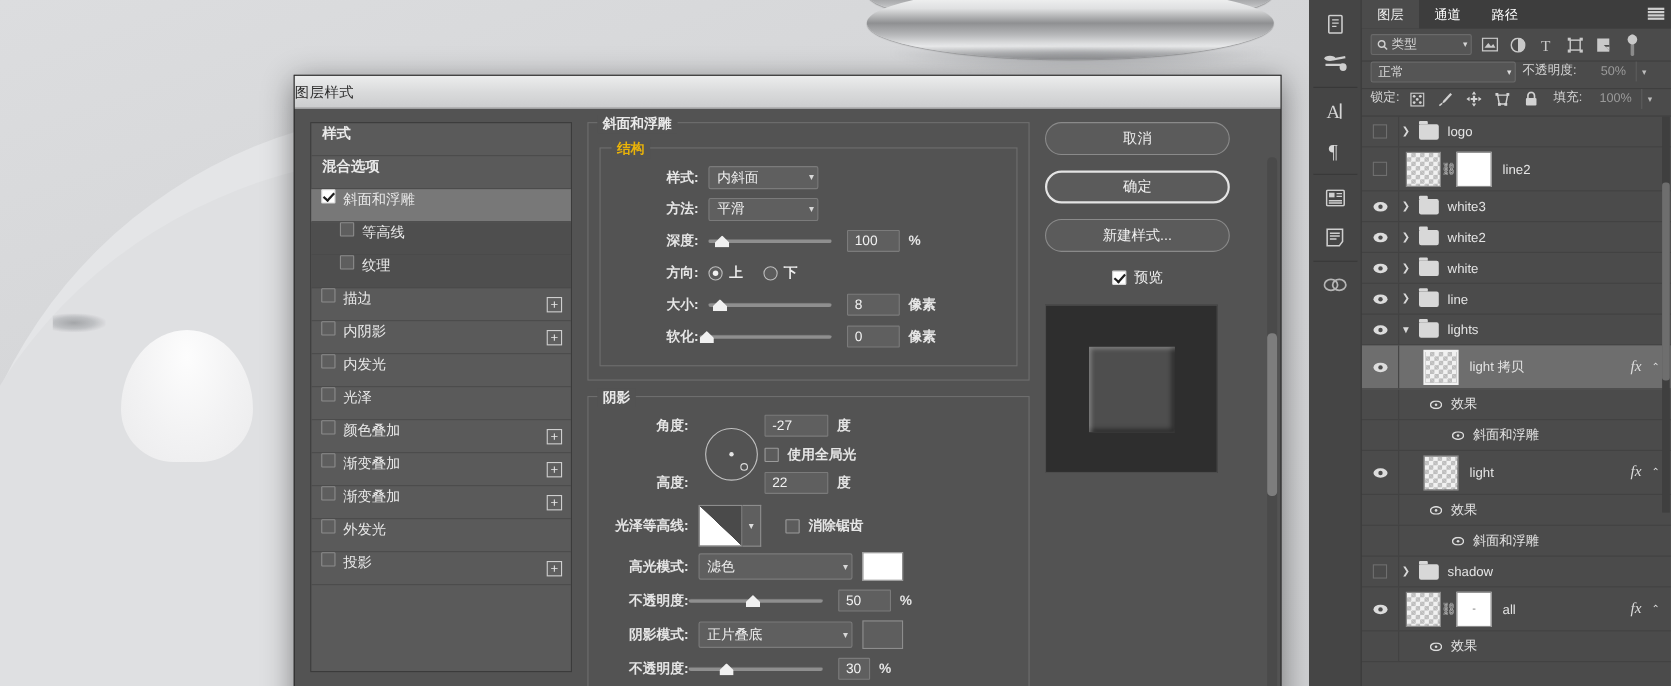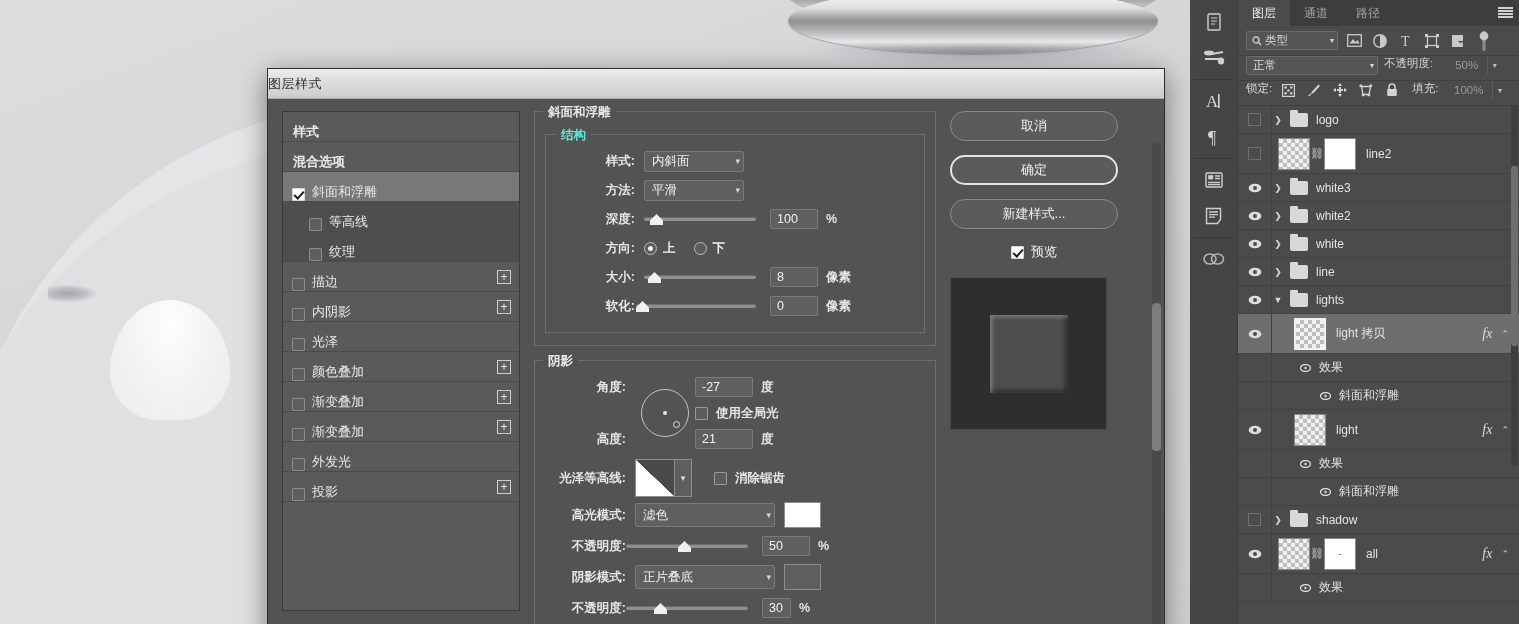--- a/index.html
+++ b/index.html
@@ -74,21 +74,21 @@
   .dlg-body { display: flex; height: 610px; padding: 12px 0 0 0; position: relative; }
 
   
   .style-col { width: 266px; padding: 0 14px 0 14px; }
   .style-list {
     border: 1px solid #3b3b3b;
     background: #5a5a5a;
     height: 500px;
   }
   .style-row {
-    height: 30px; display: flex; align-items: flex-end;
+    height: 30px; display: flex; align-items: flex-start;
     padding: 0 6px 0 9px;
     border-bottom: 1px solid #4b4b4b;
     font-size: 13px; color: #e9e9e9;
     position: relative;
   }
   .style-row.header { font-weight: bold; padding-left: 10px; }
   .style-row.sub { padding-left: 26px; background: #4e4e4e; }
   .style-row.selected { background: #787878; }
   .style-row .lbl { margin-left: 7px; }
   .style-row.header .lbl { margin-left: 0; }
@@ -119,21 +119,21 @@
   .group > .legend {
     position: absolute; top: -8px; left: 8px; padding: 0 5px;
     background: #535353; font-size: 12.5px; color: #eaeaea; font-weight: bold;
   }
   .subgroup {
     border: 1px solid #6e6e6e; position: relative;
     margin: 12px 0 0 0; padding: 13px 8px 10px 8px;
   }
   .subgroup > .legend {
     position: absolute; top: -8px; left: 10px; padding: 0 5px;
-    background: #535353; font-size: 12.5px; color: #5eead4; font-weight: bold;
+    background: #535353; font-size: 12.5px; color: #eab308; font-weight: bold;
   }
   .ctl-row { display: flex; align-items: center; height: 26px; margin-bottom: 3px; }
   .ctl-label {
     width: 90px; text-align: right; padding-right: 9px;
     font-size: 12.5px; color: #e6e6e6; font-weight: bold; flex: 0 0 auto;
   }
   .select {
     height: 21px; background: #5f5f5f; border: 1px solid #7b7b7b;
     color: #f0f0f0; font-size: 12.5px; display: flex; align-items: center;
     padding: 0 3px 0 7px; position: relative; border-radius: 2px;
@@ -243,21 +243,21 @@
   }
   .rail-div { width: 40px; height: 1px; background: #383838; margin: 3px 0; }
 
   .layers-panel { flex: 1; background: #4b4b4b; display: flex; flex-direction: column; }
   .panel-tabs {
     height: 26px; background: #3d3d3d; display: flex; align-items: stretch;
     position: relative;
   }
   .panel-tab {
     padding: 0 14px; display: flex; align-items: center;
-    font-size: 12px; color: #a3a3a3;
+    font-size: 12px; color: #ffffff;
   }
   .panel-tab.active { background: #4b4b4b; color: #efefef; }
   .panel-menu {
     position: absolute; right: 6px; top: 7px; width: 15px; height: 11px;
     display: flex; flex-direction: column; justify-content: space-between;
   }
   .panel-menu span { display: block; height: 1.6px; background: #d0d0d0; }
   .filter-row {
     height: 30px; display: flex; align-items: center; gap: 6px;
     padding: 0 8px; border-bottom: 1px solid #3f3f3f;
@@ -407,20 +407,24 @@
               <span class="lbl">描边</span>
               <span class="plusbox">+</span>
             </div>
             <div class="style-row">
               <span class="chk"></span>
               <span class="lbl">内阴影</span>
               <span class="plusbox">+</span>
             </div>
             <div class="style-row">
               <span class="chk"></span>
+              <span class="lbl">内发光</span>
+            </div>
+            <div class="style-row">
+              <span class="chk"></span>
               <span class="lbl">光泽</span>
             </div>
             <div class="style-row">
               <span class="chk"></span>
               <span class="lbl">颜色叠加</span>
               <span class="plusbox">+</span>
             </div>
             <div class="style-row">
               <span class="chk"></span>
               <span class="lbl">渐变叠加</span>
@@ -540,21 +544,21 @@
                   <span>-27</span>
                 </div>
                 <span class="unit">度</span>
               </div>
               <div style="height:26px; display:flex; align-items:center; gap:8px;">
                 <span class="minicheck"></span>
                 <span class="unit" style="margin:0;">使用全局光</span>
               </div>
               <div style="height:26px; display:flex; align-items:center;">
                 <div class="numbox" style="width:58px;">
-                  <span>21</span>
+                  <span>22</span>
                 </div>
                 <span class="unit">度</span>
               </div>
             </div>
           </div>
 
           <div style="display:flex; align-items:center; height:44px; margin-top:4px;">
             <div class="ctl-label" style="width:90px;">光泽等高线:</div>
             <div style="display:flex;">
               <div class="contour-well"></div>

